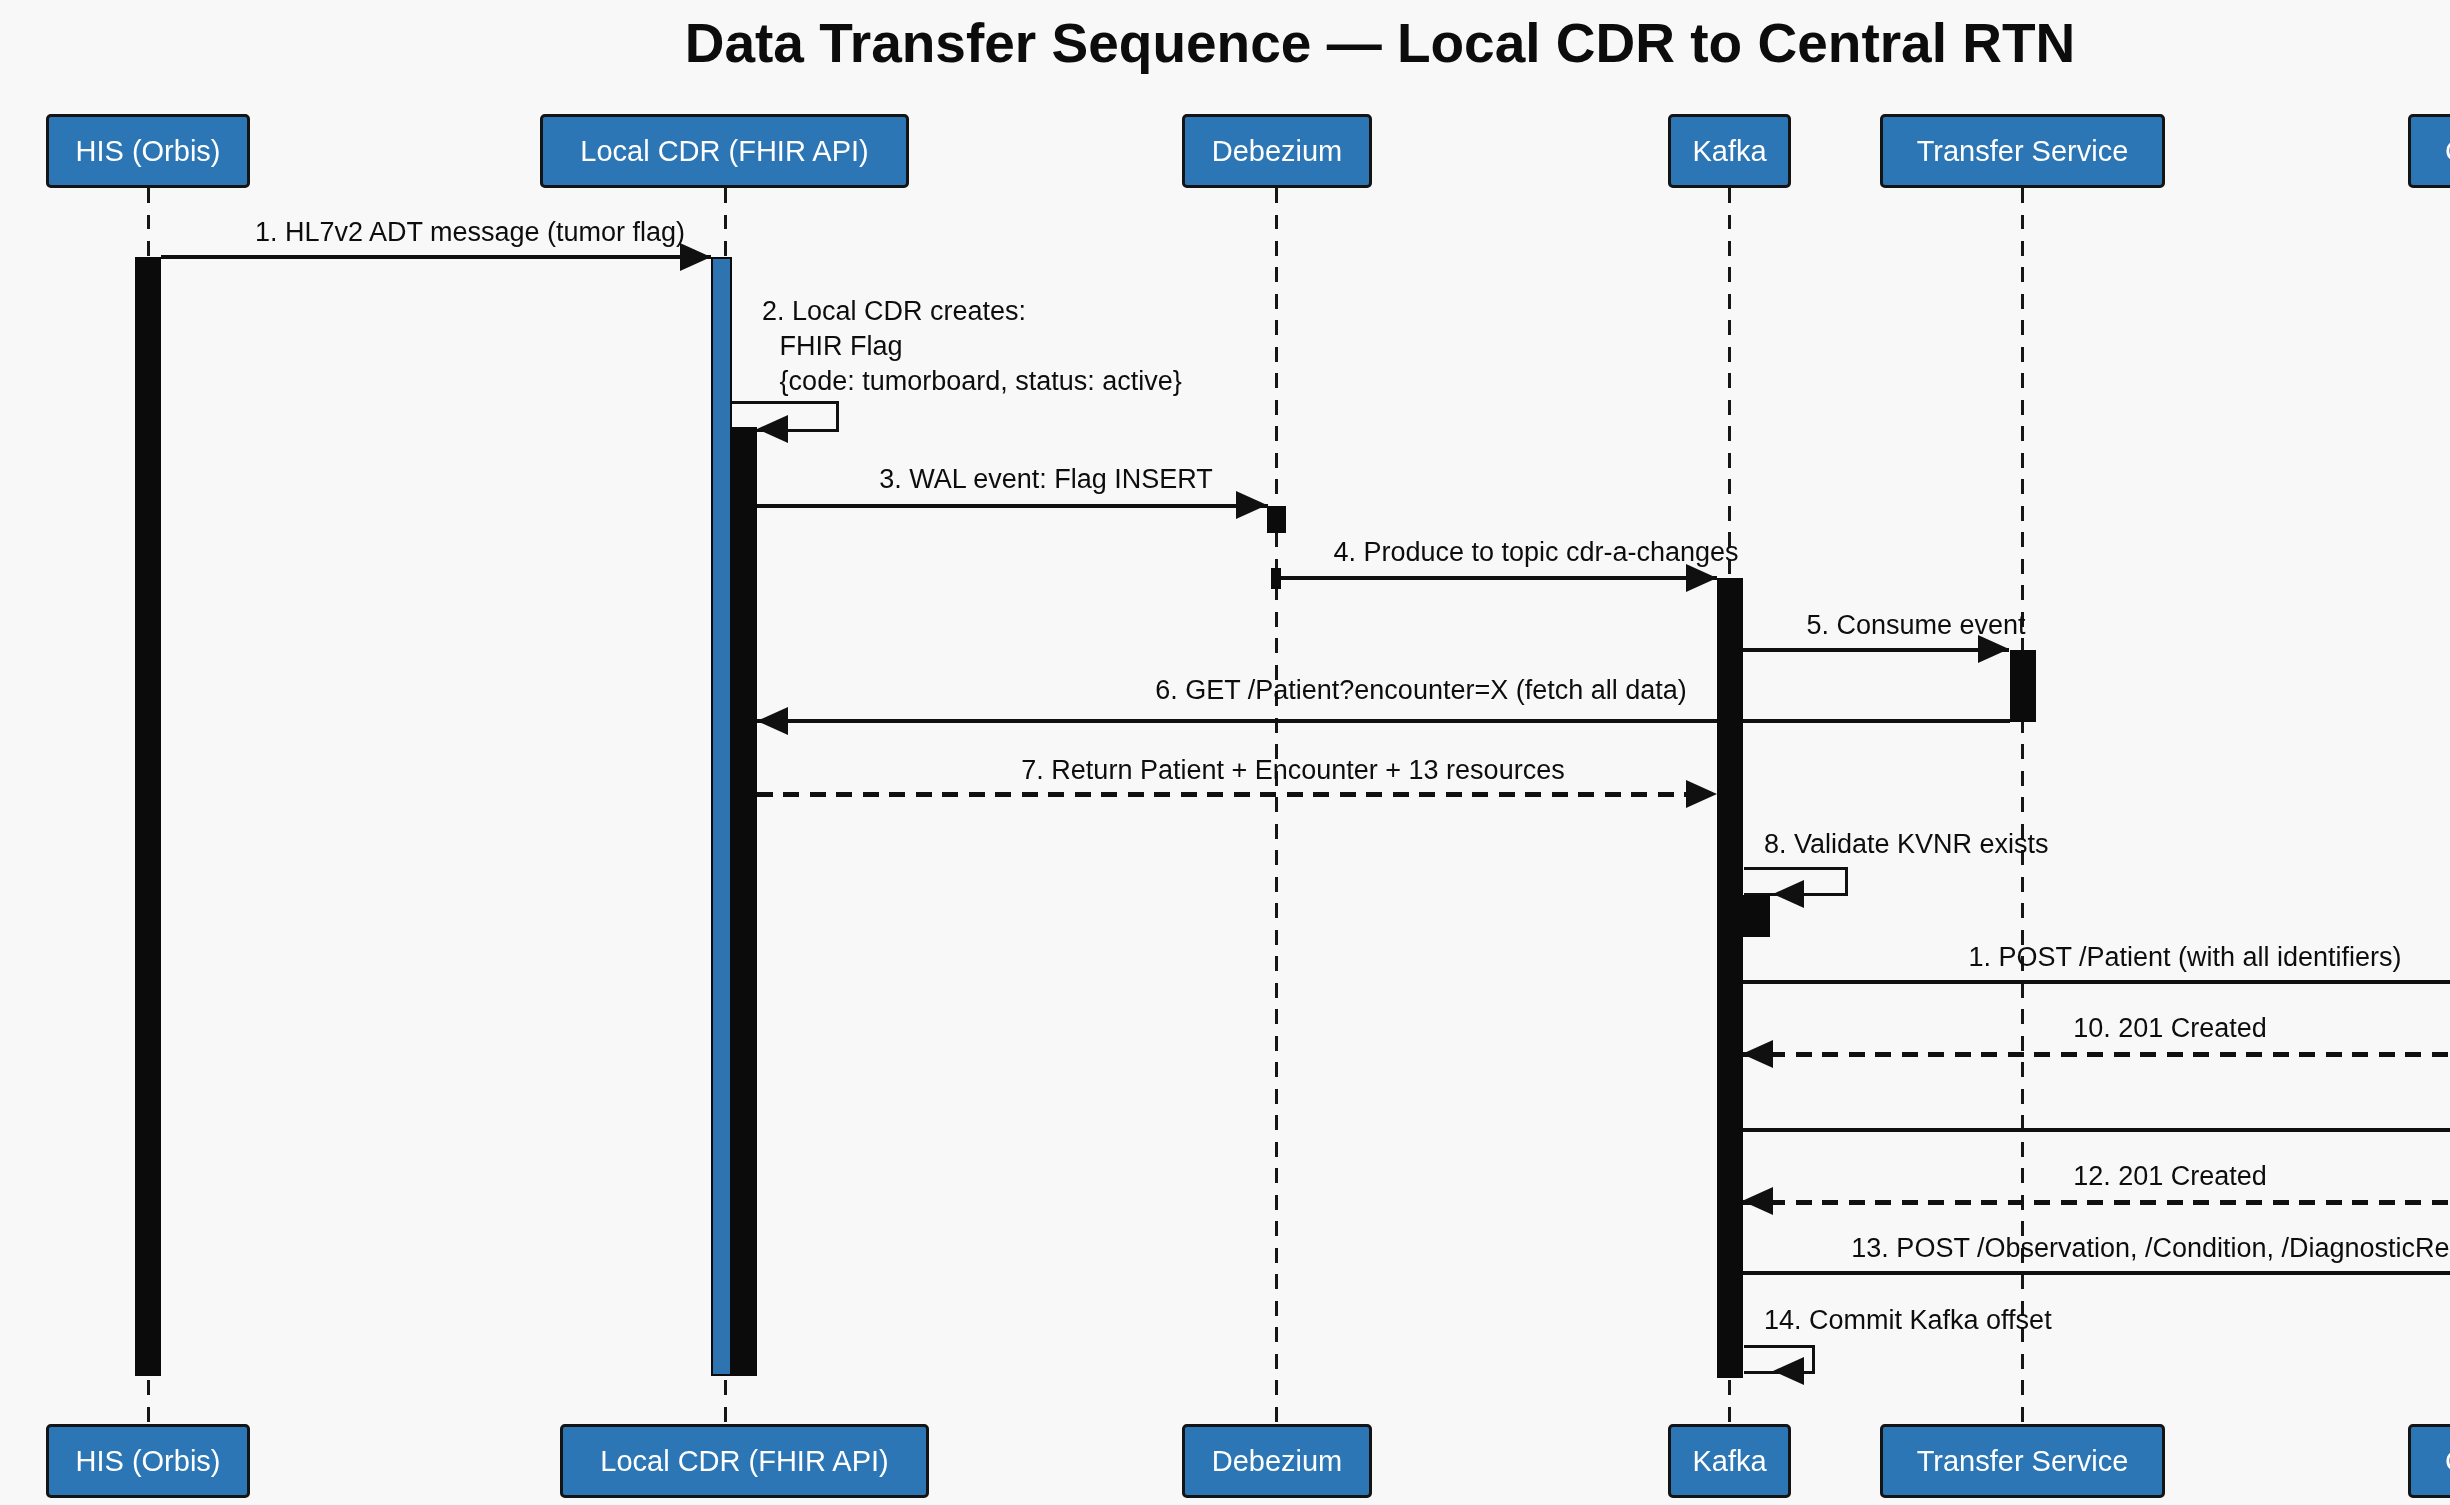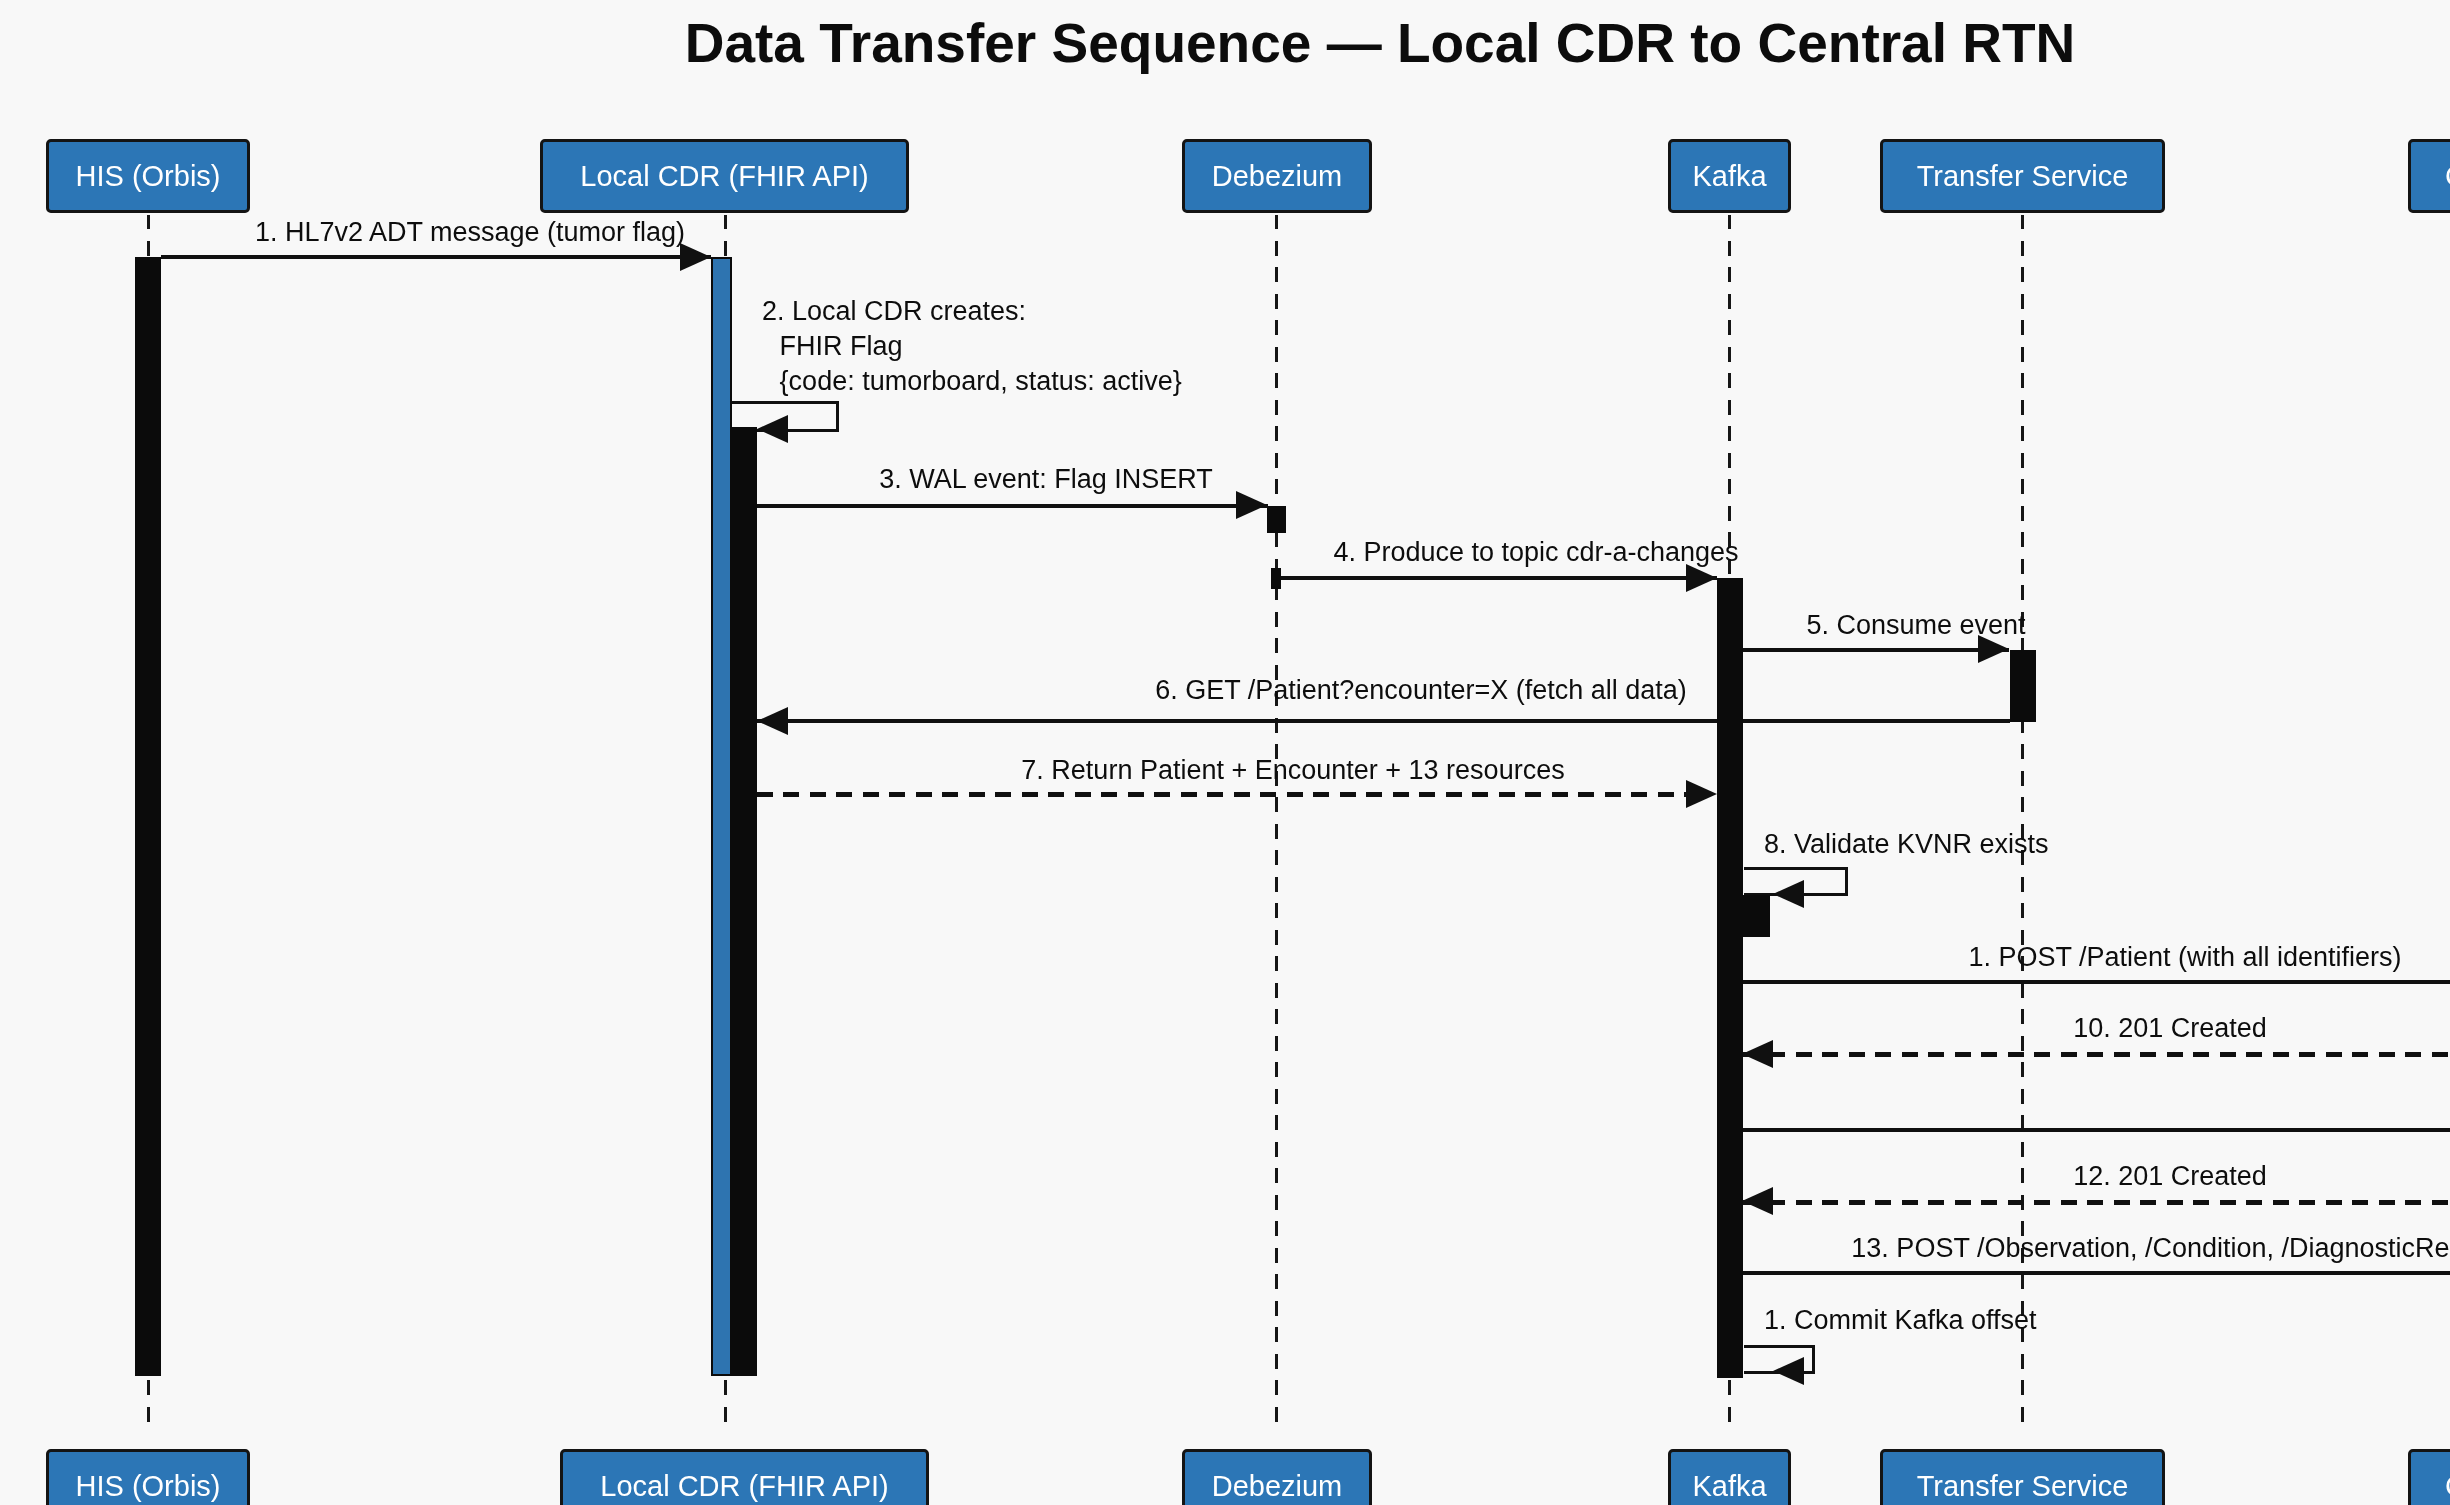--- a/index.html
+++ b/index.html
@@ -3,21 +3,21 @@
 <meta charset="utf-8">
 <style>
   html,body{margin:0;padding:0;}
   .stage{position:relative;width:2760px;height:1505px;background:#f8f8f8;
          font-family:"Liberation Sans",sans-serif;overflow:hidden;}
   .title{position:absolute;left:0;top:10.8px;width:100%;text-align:center;
          font-size:55px;font-weight:700;color:#0c0c0c;z-index:8;}
   
   .box{position:absolute;height:74px;background:#2c76b6;border:3.9px solid #141414;
        border-radius:4.9px;box-sizing:border-box;display:flex;align-items:center;
-       justify-content:center;color:#ffffff;font-size:29px;z-index:7;margin-top:25px;}
+       justify-content:center;color:#ffffff;font-size:29px;z-index:7;}
   
   .lifeline{position:absolute;top:188px;height:1236px;width:3.4px;z-index:1;
        background:repeating-linear-gradient(180deg,#161616 0 14.7px,transparent 14.7px 26.5px);}
   
   .act{position:absolute;background:#0b0b0b;z-index:5;}
   .act-blue{position:absolute;background:#2e74b0;border:2.5px solid #0b0b0b;
        box-sizing:border-box;z-index:5;}
   
   .line{position:absolute;height:3.9px;background:#101010;z-index:3;}
   .dash{position:absolute;height:4.9px;z-index:3;
@@ -141,18 +141,18 @@
 
   <div class="line" style="left:1742px;top:1128px;width:815px"></div>
 
   <div class="mtext ctr" style="left:2136px;top:1162px">12. 201 Created</div>
   <div class="dash" style="left:1743px;top:1200px;width:814px"></div>
   <div class="arrow-l" style="left:1742px;top:1187px"></div>
 
   <div class="mtext ctr" style="left:2151px;top:1234px">13. POST /Observation, /Condition, /DiagnosticReport...</div>
   <div class="line" style="left:1742px;top:1271px;width:818px"></div>
 
-  <div class="mtext" style="left:1764px;top:1306px">1. Commit Kafka offset</div>
+  <div class="mtext" style="left:1764px;top:1306px">14. Commit Kafka offset</div>
   <div class="loop" style="left:1744px;top:1345px;width:71px;height:29px"></div>
   <div class="arrow-l" style="left:1773px;top:1357px"></div>
 
 </div>
 
 
 </body></html>

